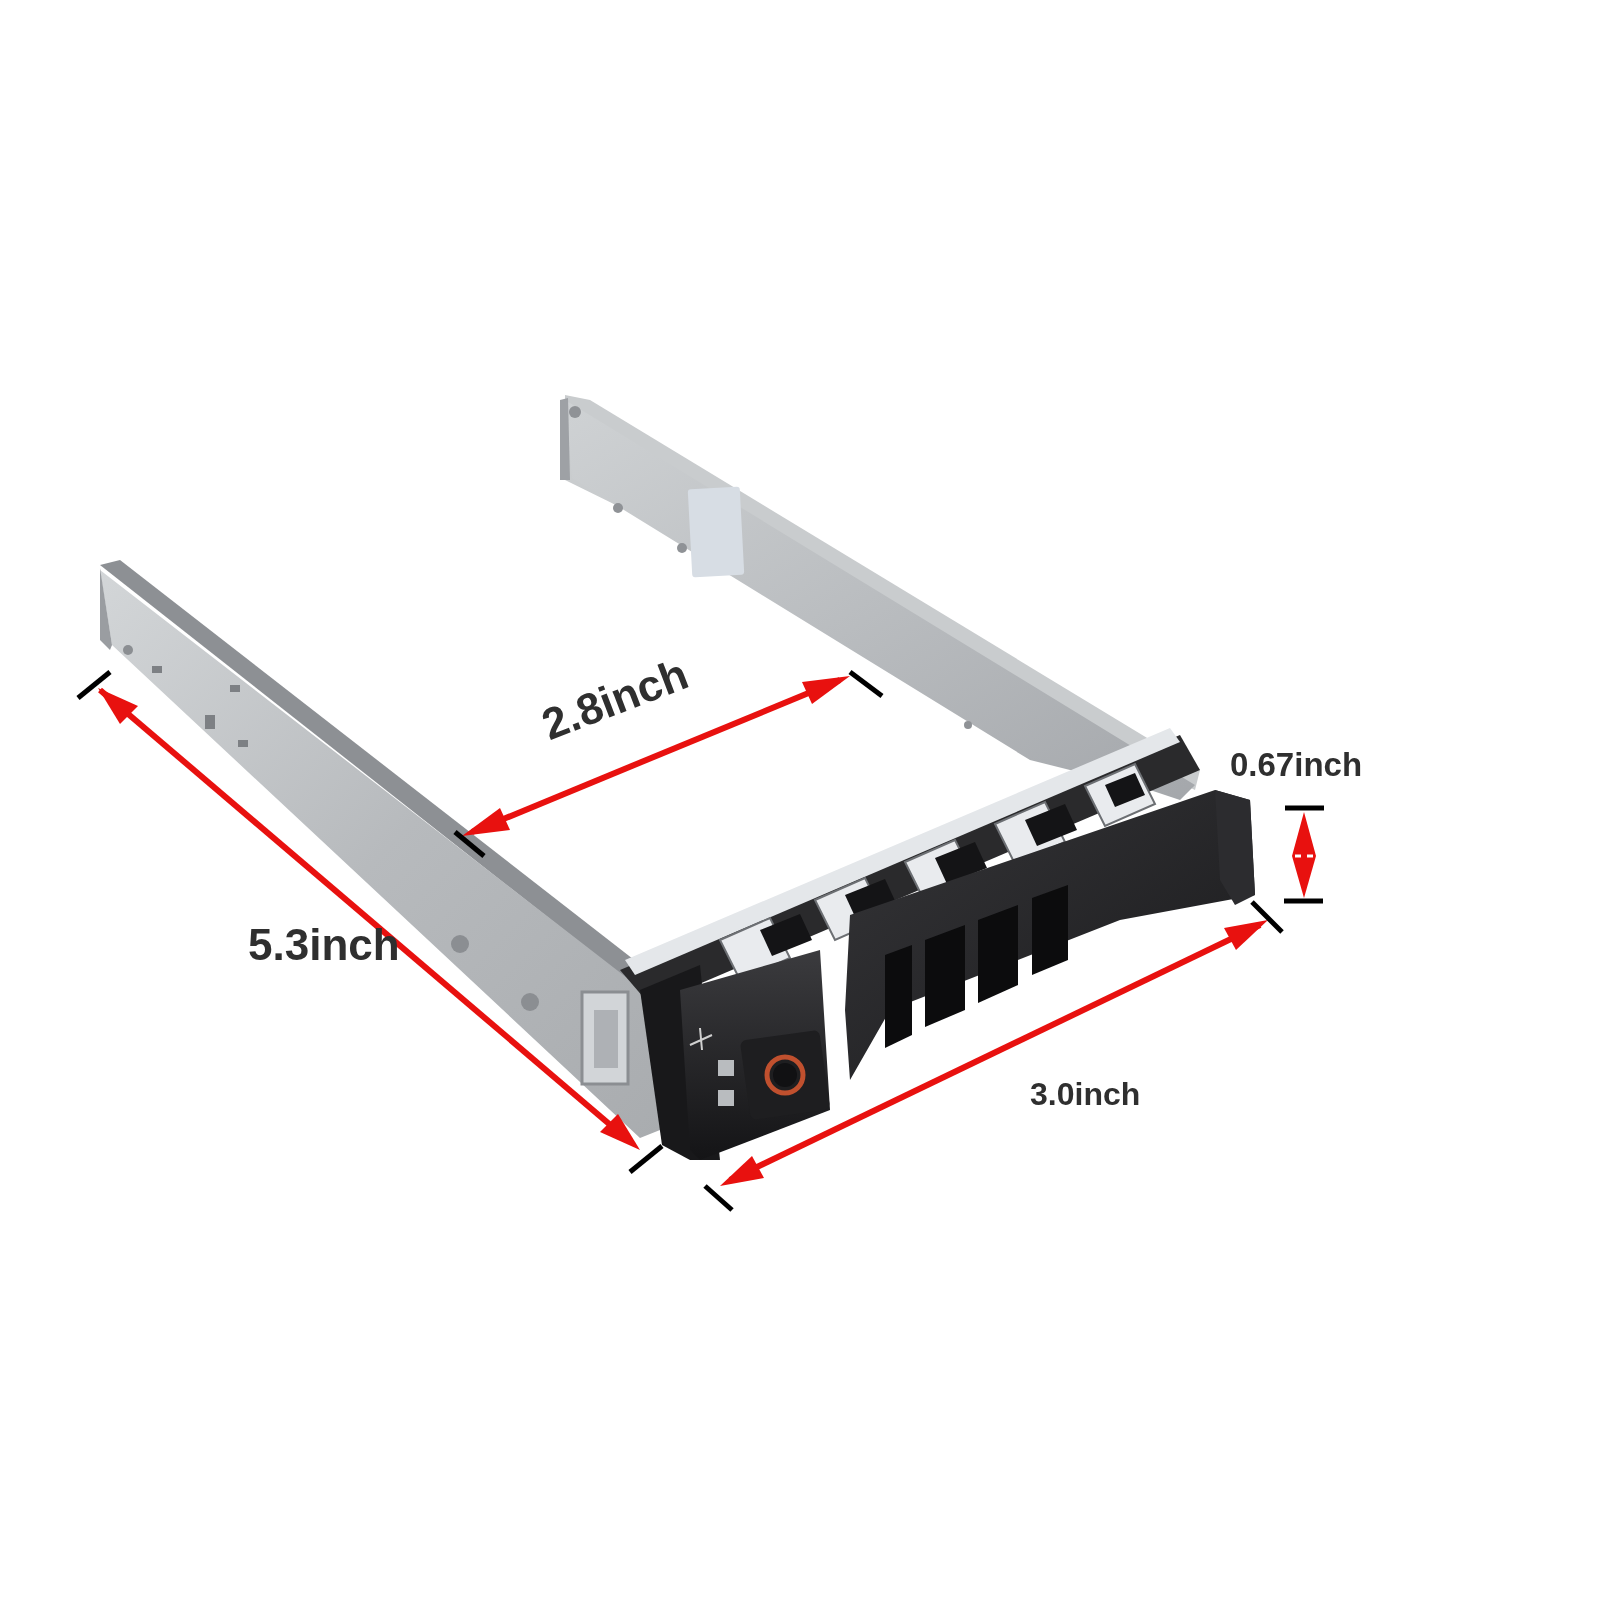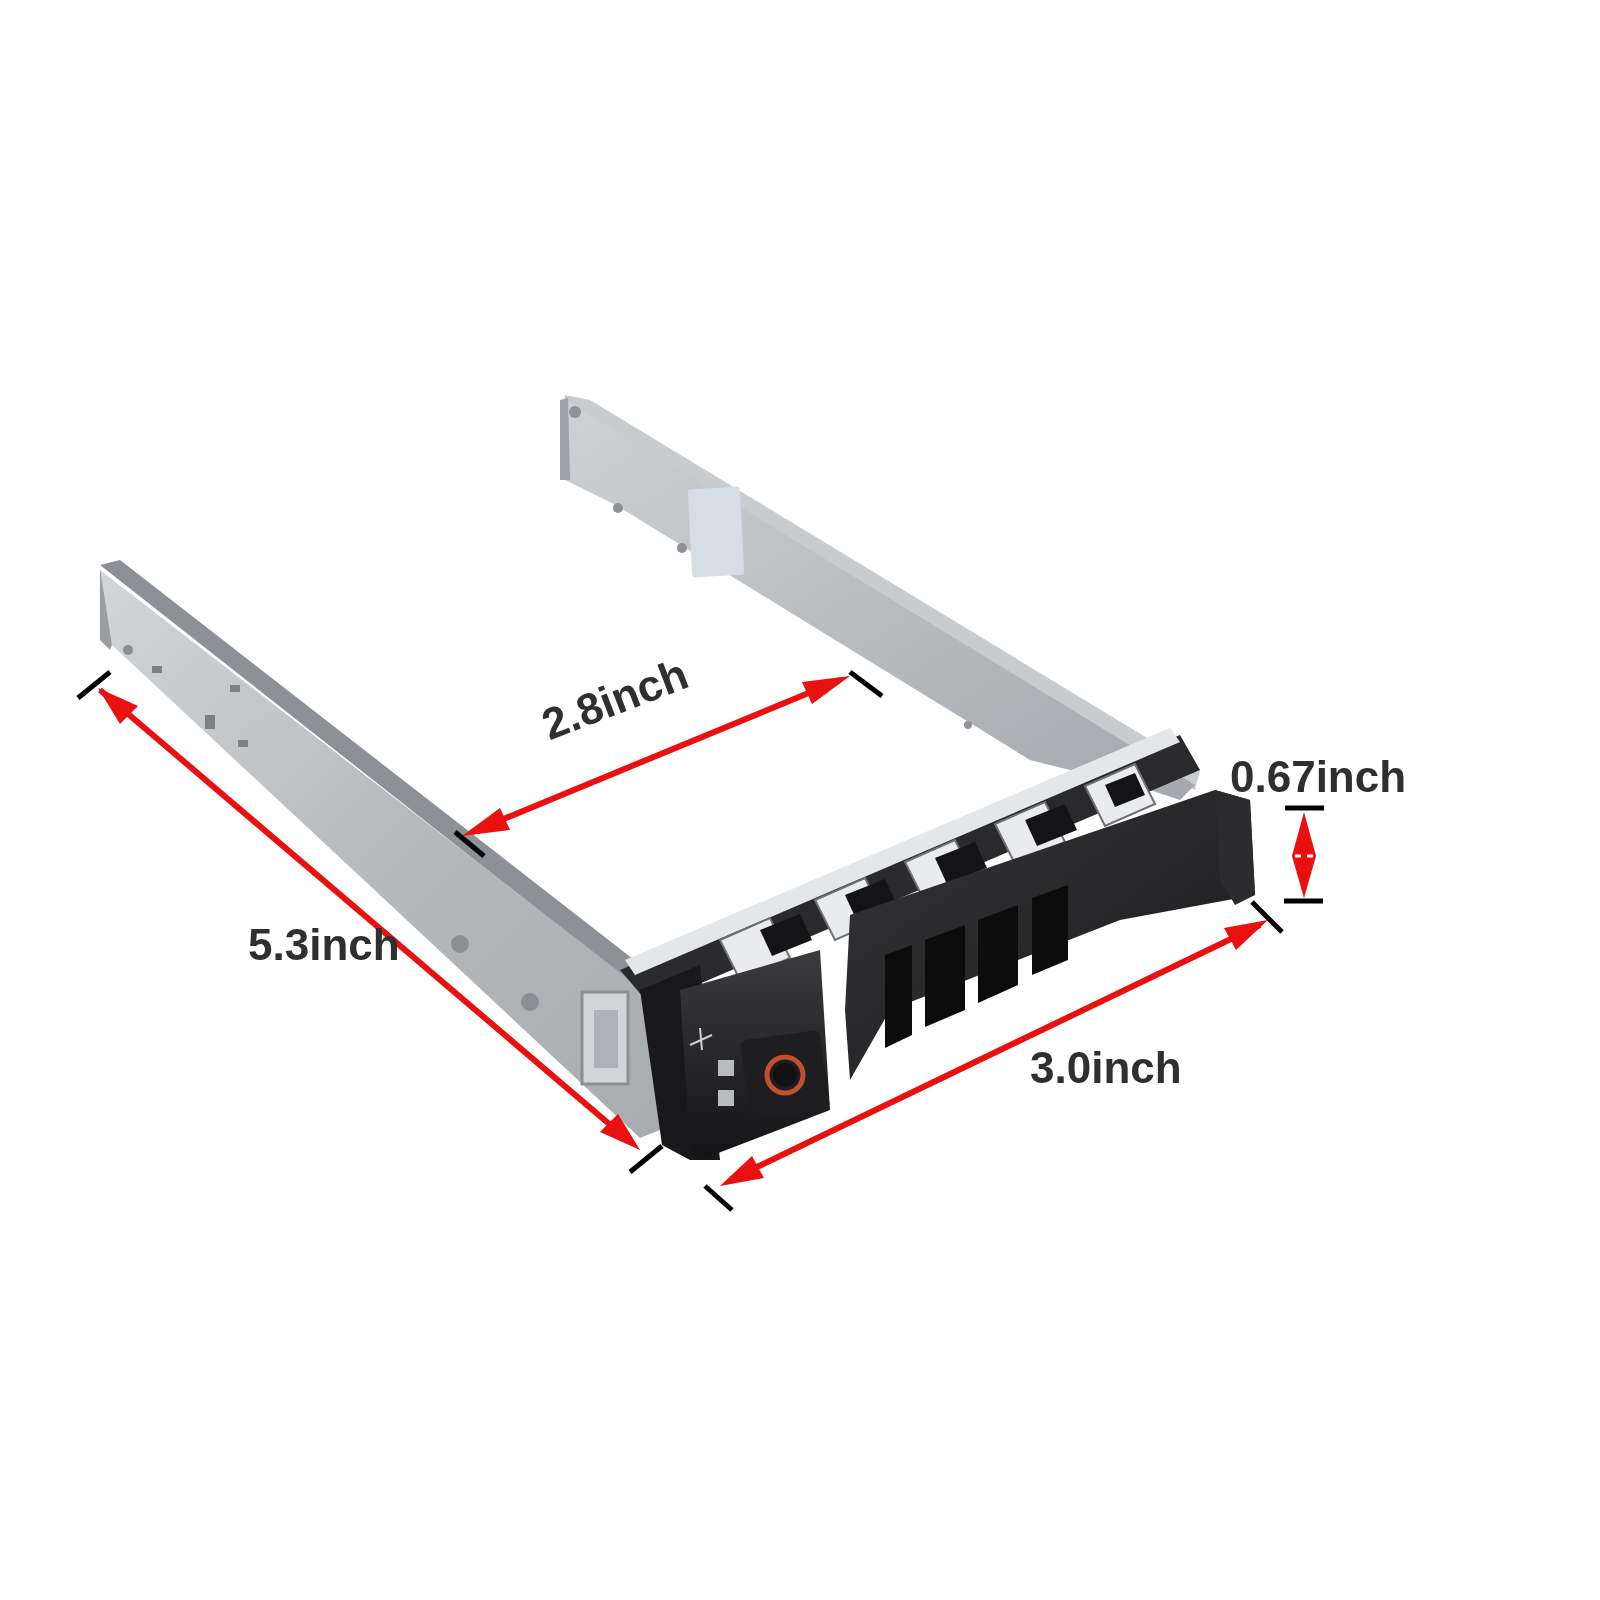--- a/index.html
+++ b/index.html
@@ -5,22 +5,22 @@
     html, body { margin: 0; padding: 0; background: #ffffff; }
     body { width: 1600px; height: 1600px; position: relative; overflow: hidden;
            font-family: "Liberation Sans", "DejaVu Sans", sans-serif; }
     #stage { position: absolute; left: 0; top: 0; width: 1600px; height: 1600px; }
     .dim-label { position: absolute; font-weight: bold; color: #2f2f2f;
                  font-family: "Liberation Sans", "DejaVu Sans", sans-serif;
                  white-space: nowrap; line-height: 1; }
     #label-width { left: 552px; top: 703px; font-size: 44px;
                    transform: rotate(-21deg); transform-origin: left bottom; }
     #label-length { left: 216px; top: 923px; font-size: 44px; margin-left: 32px; }
-    #label-front { left: 1030px; top: 1046px; font-size: 44px; }
-    #label-height { left: 1230px; top: 748px; font-size: 44px; margin-top: 7px; }
+    #label-front { left: 1030px; top: 1078px; font-size: 32px; }
+    #label-height { left: 1230px; top: 748px; font-size: 33px; }
   </style>
 </head>
 <body>
 
 <div id="stage">
   <svg width="1600" height="1600" viewBox="0 0 1600 1600" xmlns="http://www.w3.org/2000/svg">
     <defs>
       <linearGradient id="railGrad" x1="0" y1="0" x2="1" y2="1">
         <stop offset="0" stop-color="#d3d6d8"></stop>
         <stop offset="0.5" stop-color="#b7babd"></stop>

